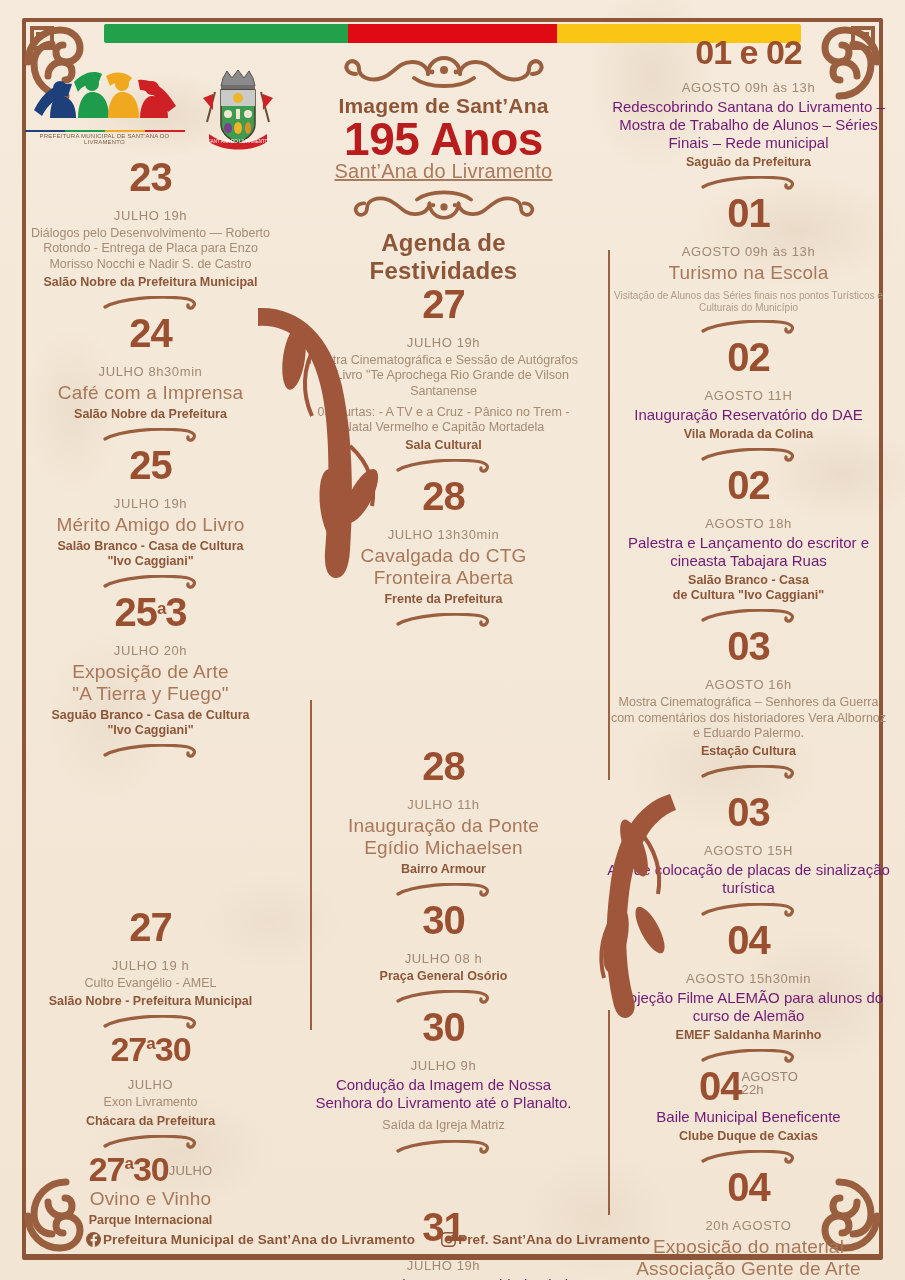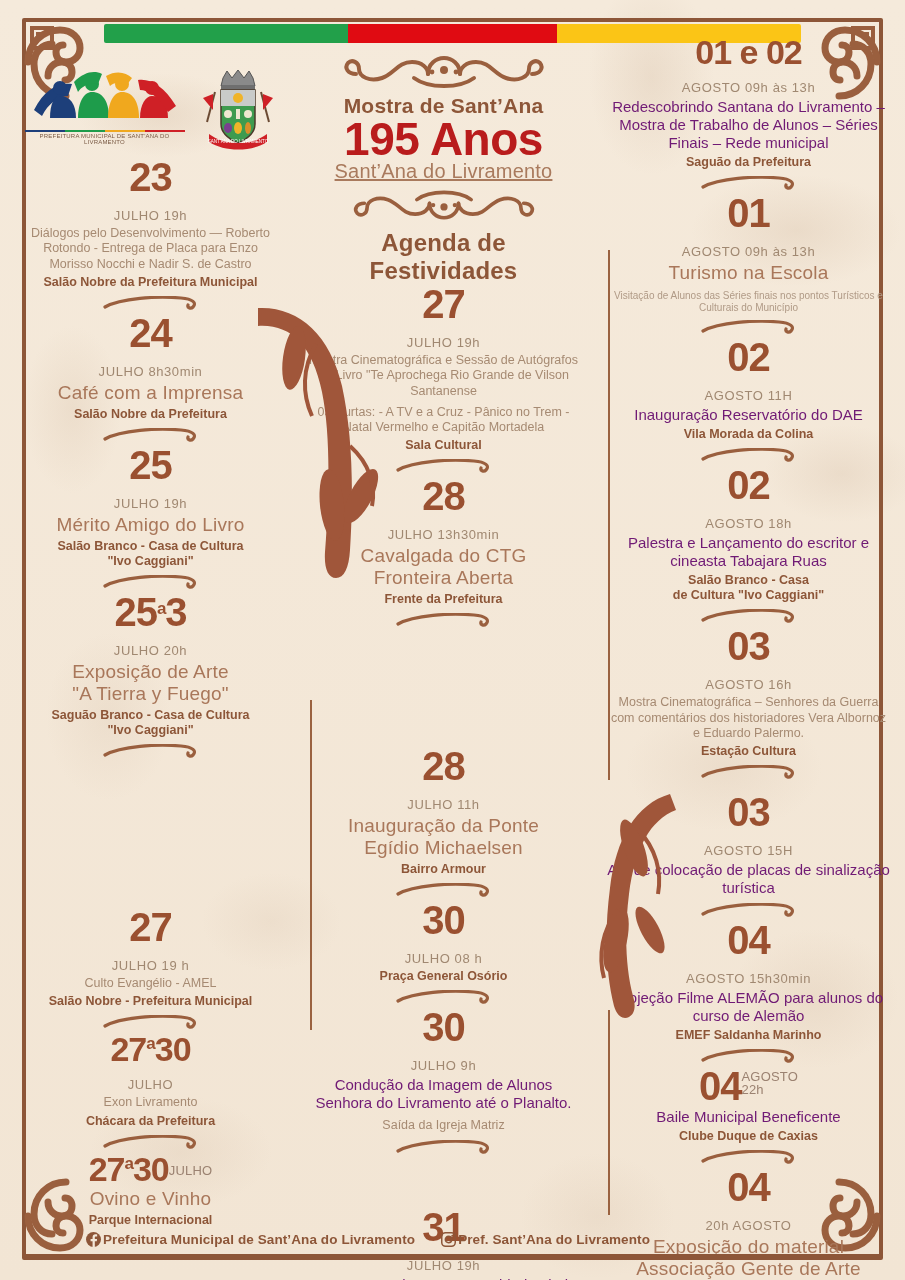--- a/index.html
+++ b/index.html
@@ -329,21 +329,21 @@
         <g fill="none" stroke="#9a5f3e" stroke-width="4" stroke-linecap="round">
           <path d="M20 24 C12 24 8 18 12 13 C16 9 23 12 23 19 C23 27 34 32 46 28 C58 24 62 12 76 12 C86 12 92 18 92 24"></path>
           <path d="M196 24 C204 24 208 18 204 13 C200 9 193 12 193 19 C193 27 182 32 170 28 C158 24 154 12 140 12 C130 12 124 18 124 24"></path>
           <path d="M92 24 C92 14 100 8 108 8 C116 8 124 14 124 24"></path>
           <path d="M78 28 C86 34 96 36 108 36 C120 36 130 34 138 28"></path>
         </g>
         <circle cx="108" cy="20" r="4" fill="#9a5f3e"></circle>
         <circle cx="96" cy="22" r="2.4" fill="#9a5f3e"></circle>
         <circle cx="120" cy="22" r="2.4" fill="#9a5f3e"></circle>
       </svg>
-      <div class="t-semana">Mostra de Sant’Ana</div>
+      <div class="t-semana">Imagem de Sant’Ana</div>
       <div class="t-anos">195 Anos</div>
       <div class="t-city">Sant’Ana do Livramento</div>
       <svg class="orn" width="216" height="38" viewBox="0 0 216 42" style="transform:scaleY(-1);margin-top:4px;">
         <g fill="none" stroke="#9a5f3e" stroke-width="4" stroke-linecap="round">
           <path d="M20 24 C12 24 8 18 12 13 C16 9 23 12 23 19 C23 27 34 32 46 28 C58 24 62 12 76 12 C86 12 92 18 92 24"></path>
           <path d="M196 24 C204 24 208 18 204 13 C200 9 193 12 193 19 C193 27 182 32 170 28 C158 24 154 12 140 12 C130 12 124 18 124 24"></path>
           <path d="M92 24 C92 14 100 8 108 8 C116 8 124 14 124 24"></path>
           <path d="M78 28 C86 34 96 36 108 36 C120 36 130 34 138 28"></path>
         </g>
         <circle cx="108" cy="20" r="4" fill="#9a5f3e"></circle>
@@ -386,21 +386,21 @@
           <div class="day">30</div>
           <div class="mon">JULHO 08 h</div>
           <div class="place">Praça General Osório</div>
         </div>
         <svg class="swoosh" width="96" height="14" viewBox="0 0 96 14">
           <path d="M2 11 C18 2 54 0 78 2 C90 3 94 7 90 11 C88 13 84 12 85 9" fill="none" stroke="#9a5f3e" stroke-width="3.2" stroke-linecap="round"></path>
         </svg>
         <div class="ev">
           <div class="day">30</div>
           <div class="mon">JULHO 9h</div>
-          <div class="desc mid">Condução da Imagem de Alunos Senhora do Livramento até o Planalto.</div>
+          <div class="desc mid">Condução da Imagem de Nossa Senhora do Livramento até o Planalto.</div>
           <div class="desc" style="margin-top:6px;">Saída da Igreja Matriz</div>
         </div>
         <svg class="swoosh" width="96" height="14" viewBox="0 0 96 14">
           <path d="M2 11 C18 2 54 0 78 2 C90 3 94 7 90 11 C88 13 84 12 85 9" fill="none" stroke="#9a5f3e" stroke-width="3.2" stroke-linecap="round"></path>
         </svg>
         <div class="ev" style="margin-top: 54px;">
           <div class="day">31</div>
           <div class="mon">JULHO 19h</div>
           <div class="desc mid">Lançamento do Programa Cidade Linda educação ambiental</div>
           <div class="place">Salão Nobre da Prefeitura</div>

